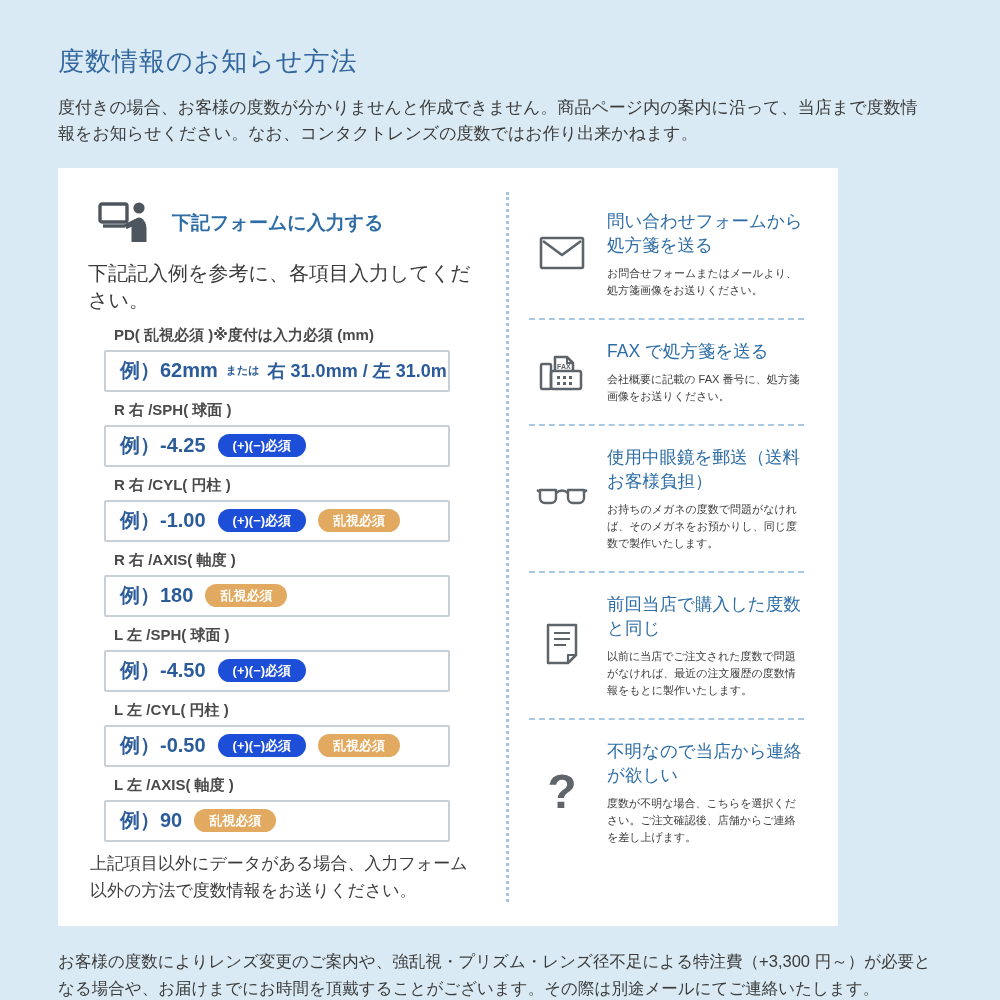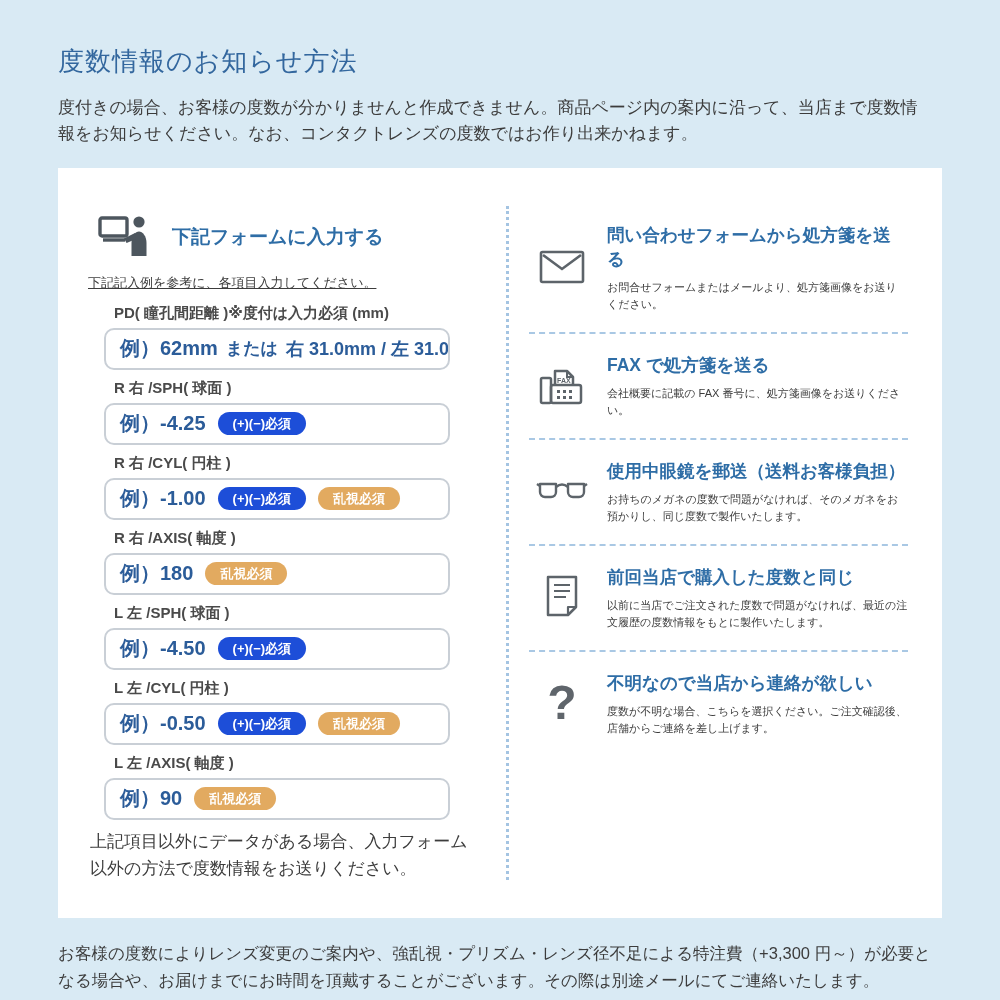--- a/index.html
+++ b/index.html
@@ -11,57 +11,57 @@
     -webkit-font-smoothing:antialiased;
   }
   .page{box-sizing:border-box;padding:44px 58px 0 58px;}
   .title{
     font-size:26px;font-weight:normal;color:#33679e;
     margin:0 0 16px 0;letter-spacing:1px;
   }
   .intro{font-size:17px;line-height:1.55;margin:0 8px 20px 0;max-width:884px;}
   
   .card{
-    background:#ffffff;width:884px;min-height:716px;
-    display:flex;box-sizing:border-box;padding:36px 0;
+    background:#ffffff;width:780px;min-height:716px;
+    display:flex;box-sizing:border-box;padding:22px 0;
   }
   .col-left{width:448px;box-sizing:border-box;padding:8px 24px 0 30px;}
   .v-divider{border-left:3px dotted #a4c4e2;margin:2px 0;}
   .col-right{flex:1;box-sizing:border-box;padding:0 34px 0 20px;}
   
   .form-header{display:flex;align-items:center;gap:18px;margin:2px 0 14px 10px;}
   .hicon{width:56px;flex:0 0 auto;}
   .form-title{color:#2e6da6;font-size:19px;font-weight:bold;}
-  .form-sub{font-size:13px;margin:0 0 12px 0;text-decoration:underline;}
+  .form-sub{font-size:20px;margin:0 0 12px 0;}
   .fields{margin-left:16px;}
   .field-label{font-size:15px;font-weight:bold;color:#4a4a4a;margin:9px 0 5px 10px;}
   .field-box{
-    border:2px solid #c9cfd6;border-radius:10px;background:#fff;
+    border:2px solid #c9cfd6;border-radius:2px;background:#fff;
     height:42px;display:flex;align-items:center;gap:12px;
     padding:0 14px;width:346px;box-sizing:border-box;white-space:nowrap;overflow:hidden;
   }
   .example{color:#2b5c99;font-size:20px;font-weight:bold;}
-  .connector{color:#2b5c99;font-size:17px;font-weight:bold;margin:0 -4px;}
+  .connector{color:#2b5c99;font-size:11px;font-weight:bold;margin:0 -4px;}
   .example2{color:#2b5c99;font-size:18px;font-weight:bold;}
   .badge{
     border-radius:999px;color:#fff;font-size:13px;font-weight:bold;
     padding:5px 15px;line-height:1;flex:0 0 auto;
   }
   .badge-blue{background:#1d4ed8;}
   .badge-orange{background:#e2aa60;}
   .form-note{font-size:17px;line-height:1.6;margin:8px 0 0 2px;}
   
   .method{display:flex;gap:12px;padding:17px 0 19px 0;}
   .method + .method{border-top:2px dashed #a9c8e4;}
   .micon{
     width:66px;flex:0 0 auto;display:flex;justify-content:center;
     align-self:center;color:#5d646a;
   }
   .method-content{flex:1;}
-  .method-title{color:#2e6da6;font-size:17.5px;font-weight:bold;margin:2px 0 8px 0;}
+  .method-title{color:#2e6da6;font-size:17.5px;font-weight:normal;margin:2px 0 8px 0;}
   .method-body{font-size:11px;line-height:1.55;}
   .qmark{font-size:48px;font-weight:bold;color:#5f656b;line-height:1;}
   
   .footer{font-size:16.5px;line-height:1.62;margin-top:22px;max-width:884px;}
 </style>
 </head>
 <body>
 
 <div class="page">
 
@@ -78,21 +78,21 @@
               <circle cx="41" cy="8" r="5.6" fill="#4d565e"></circle>
               <path d="M33.5 42 v-13 c0-7 4-11.5 7.5-11.5 s7.5 4.5 7.5 11.5 v13 z" fill="#4d565e"></path>
               <path d="M37 19 l-11 5.5 2.6 4.4 9.4 -3.9 z" fill="#4d565e"></path>
             </svg></span>
         <span class="form-title">下記フォームに入力する</span>
       </div>
       <p class="form-sub">下記記入例を参考に、各項目入力してください。</p>
 
       <div class="fields">
   <div class="field">
-    <div class="field-label">PD( 瞳孔間距離 )※度付は入力必須 (mm)</div>
+    <div class="field-label">PD( 乱視必須 )※度付は入力必須 (mm)</div>
     <div class="field-box">
       <span class="example">例）62mm</span>
       <span class="connector">または</span>
       <span class="example2">右 31.0mm / 左 31.0mm</span>
     </div>
   </div>
 
   <div class="field">
     <div class="field-label">R 右 /SPH( 球面 )</div>
     <div class="field-box">

